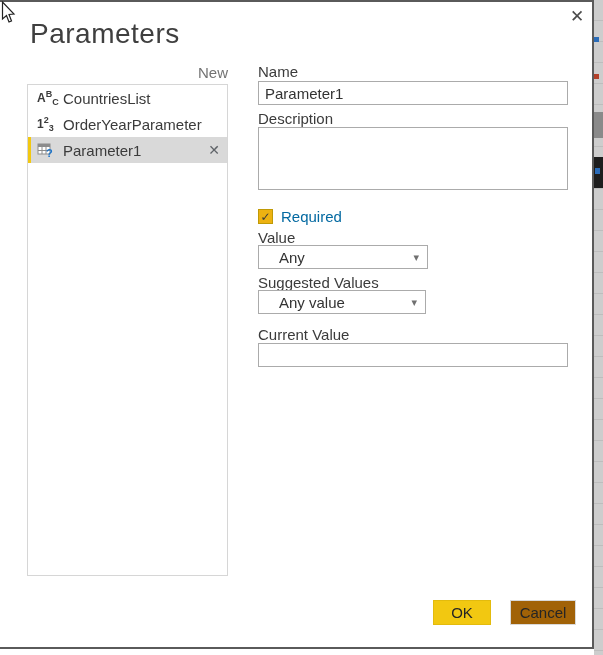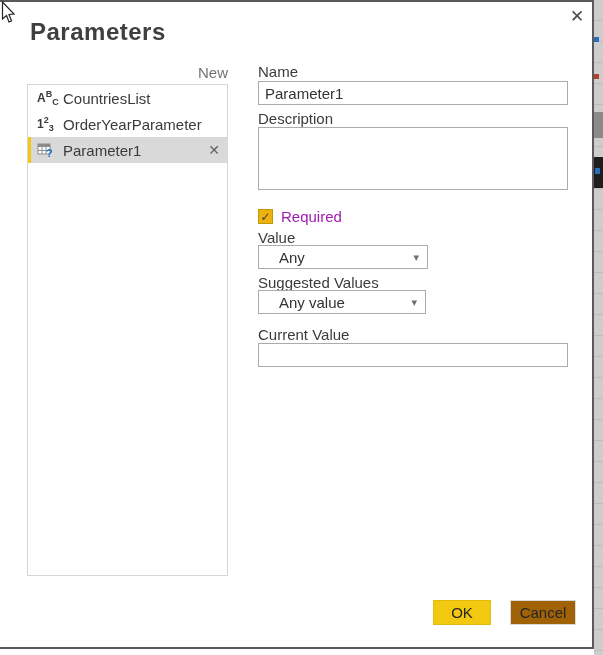--- a/index.html
+++ b/index.html
@@ -35,21 +35,21 @@
 
   
   .close-btn {
     position: absolute; left: 565px; top: 4px; width: 24px; height: 24px;
     display: flex; align-items: center; justify-content: center;
     font-size: 17px; color: #4b4b4b; cursor: pointer;
   }
 
   .dlg-title {
     position: absolute; left: 30px; top: 18px;
-    font-size: 24px; font-weight: 700; color: #3f3f3f; letter-spacing: 0.5px;
+    font-size: 28px; font-weight: 400; color: #3f3f3f; letter-spacing: 0.5px;
   }
 
   
   .new-link {
     position: absolute; left: 27px; top: 64px; width: 201px;
     text-align: right; font-size: 15px; color: #737373; cursor: pointer;
   }
   .param-list {
     position: absolute; left: 27px; top: 84px; width: 201px; height: 492px;
     background: #ffffff; border: 1px solid #d6d6d6;
@@ -90,21 +90,21 @@
   }
   .dropdown .caret {
     position: absolute; right: 8px; color: #707070; font-size: 11px;
   }
   .checkbox-row { position: absolute; left: 258px; top: 208px; display: flex; align-items: center; cursor: pointer; }
   .checkbox {
     width: 15px; height: 15px; background: #EDB211; border: 1px solid #C09A06;
     display: flex; align-items: center; justify-content: center;
     font-size: 12px; color: #3a3a3a; font-weight: bold;
   }
-  .checkbox-label { margin-left: 8px; font-size: 15px; color: #a21caf; }
+  .checkbox-label { margin-left: 8px; font-size: 15px; color: #0369a1; }
 
   
   .btn {
     position: absolute; height: 25px; display: flex; align-items: center; justify-content: center;
     font-size: 15px; color: #252525; cursor: pointer;
   }
   .btn-ok { left: 433px; top: 600px; width: 58px; background: #F2C811; border: 1px solid #E3BB0D; }
   .btn-cancel { left: 510px; top: 600px; width: 66px; background: #a16207; border: 1px solid #d9d9d9; }
 </style>
 </head>

